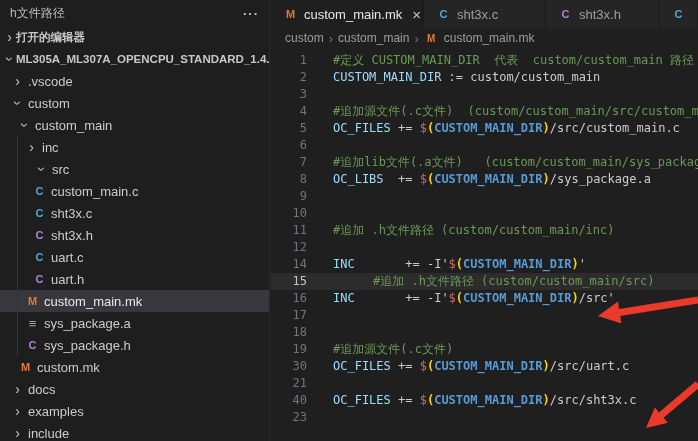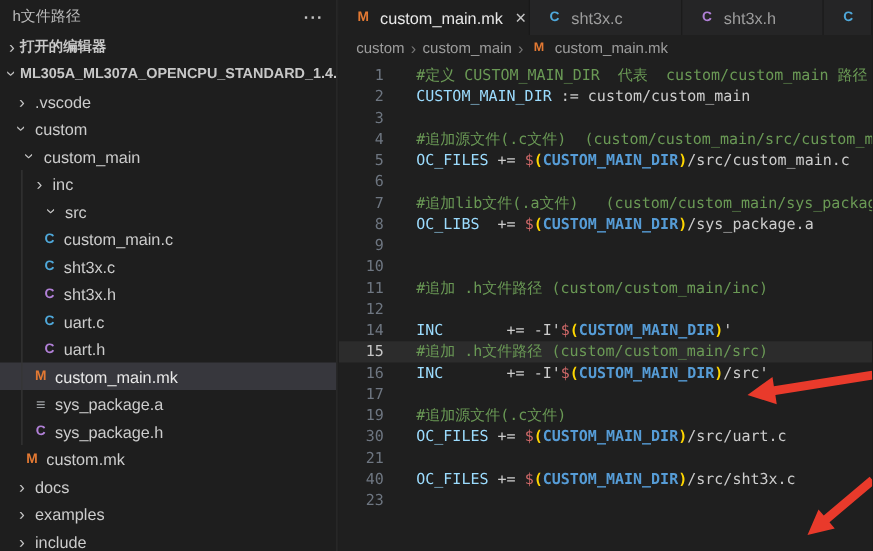--- a/index.html
+++ b/index.html
@@ -42,21 +42,21 @@
   .tab-close { margin-left:auto; padding:0 10px; font-size:15px; color:#C5C5C5; cursor:pointer; }
   .breadcrumb { height:20px; display:flex; align-items:center; padding-left:14px;
     font-size:12px; color:#9D9D9D; background:#1F1F1F; white-space:nowrap; }
   .bc-sep { margin:0 5px; color:#767676; font-size:13px; }
   .bc-icon { margin-right:5px; font-size:10px; }
   .bc-item { cursor:pointer; }
   
   .editor { position:relative; height:393px; overflow:hidden; background:#1F1F1F; padding-top:4px;
     font-family:"DejaVu Sans Mono", monospace; font-size:12px; }
   .code-row { display:flex; height:17px; line-height:17px; white-space:pre; }
-  .code-row.current { background:rgba(130,130,130,0.13); }
+  .code-row.current { background:rgba(130,130,130,0.13);gap:40px; }
   .ln { width:36px; flex:none; text-align:right; color:#6E7681; }
   .code-row.current .ln { color:#C6C6C6; }
   .code { padding-left:26px; flex:none; }
   .tok-comment { color:var(--comment); }
   .tok-var     { color:var(--variable); }
   .tok-ref     { color:var(--varref); font-weight:bold; }
   .tok-dollar  { color:var(--dollar); }
   .tok-bracket { color:var(--bracket); font-weight:bold; }
   .tok-plain   { color:var(--plain); }
   .arrows { position:absolute; left:0; top:0; pointer-events:none; }
@@ -190,20 +190,21 @@
         <div class="code-row"><div class="ln">7</div><div class="code"><span class="tok-comment">#追加lib文件(.a文件)   (custom/custom_main/sys_package.a)</span></div></div>
         <div class="code-row"><div class="ln">8</div><div class="code"><span class="tok-var">OC_LIBS</span><span class="tok-plain">  += </span><span class="tok-dollar">$</span><span class="tok-bracket">(</span><span class="tok-ref">CUSTOM_MAIN_DIR</span><span class="tok-bracket">)</span><span class="tok-plain">/sys_package.a</span></div></div>
         <div class="code-row"><div class="ln">9</div><div class="code"></div></div>
         <div class="code-row"><div class="ln">10</div><div class="code"></div></div>
         <div class="code-row"><div class="ln">11</div><div class="code"><span class="tok-comment">#追加 .h文件路径 (custom/custom_main/inc)</span></div></div>
         <div class="code-row"><div class="ln">12</div></div>
         <div class="code-row"><div class="ln">14</div><div class="code"><span class="tok-var">INC</span><span class="tok-plain">       += -I'</span><span class="tok-dollar">$</span><span class="tok-bracket">(</span><span class="tok-ref">CUSTOM_MAIN_DIR</span><span class="tok-bracket">)</span><span class="tok-plain">'</span></div></div>
         <div class="code-row current"><div class="ln">15</div><div class="code"><span class="tok-comment">#追加 .h文件路径 (custom/custom_main/src)</span></div></div>
         <div class="code-row"><div class="ln">16</div><div class="code"><span class="tok-var">INC</span><span class="tok-plain">       += -I'</span><span class="tok-dollar">$</span><span class="tok-bracket">(</span><span class="tok-ref">CUSTOM_MAIN_DIR</span><span class="tok-bracket">)</span><span class="tok-plain">/src'</span></div></div>
         <div class="code-row"><div class="ln">17</div><div class="code"></div></div>
+        <div class="code-row"><div class="ln">18</div><div class="code"></div></div>
         <div class="code-row"><div class="ln">19</div><div class="code"><span class="tok-comment">#追加源文件(.c文件)</span></div></div>
         <div class="code-row"><div class="ln">30</div><div class="code"><span class="tok-var">OC_FILES</span><span class="tok-plain"> += </span><span class="tok-dollar">$</span><span class="tok-bracket">(</span><span class="tok-ref">CUSTOM_MAIN_DIR</span><span class="tok-bracket">)</span><span class="tok-plain">/src/uart.c</span></div></div>
         <div class="code-row"><div class="ln">21</div><div class="code"></div></div>
         <div class="code-row"><div class="ln">40</div><div class="code"><span class="tok-var">OC_FILES</span><span class="tok-plain"> += </span><span class="tok-dollar">$</span><span class="tok-bracket">(</span><span class="tok-ref">CUSTOM_MAIN_DIR</span><span class="tok-bracket">)</span><span class="tok-plain">/src/sht3x.c</span></div></div>
         <div class="code-row"><div class="ln">23</div><div class="code"></div></div>
       </div>
   </div>
 
   <svg class="arrows" width="698" height="441" viewBox="0 0 698 441">
     <polygon points="598,316 618,301.6 619.1,309 697.5,296.6 698.6,303.5 620.3,316 621.4,323.4"></polygon>

